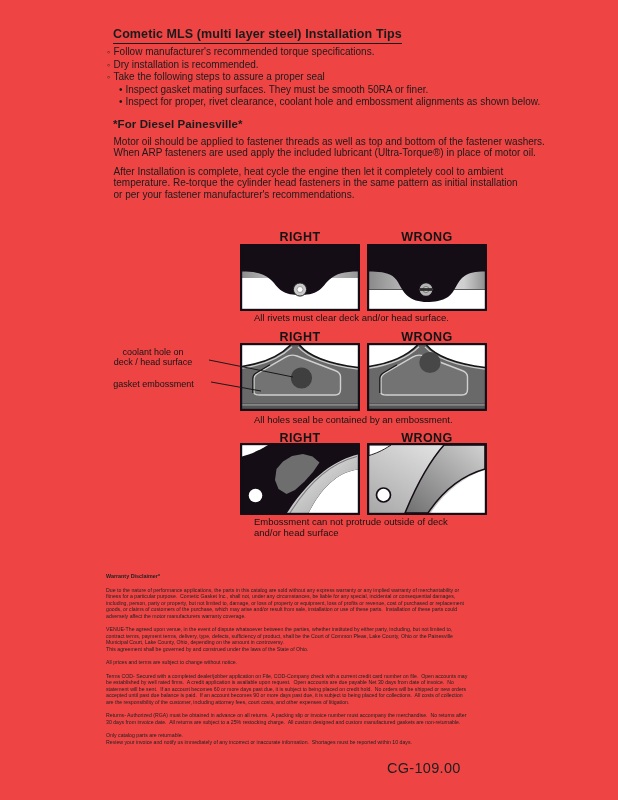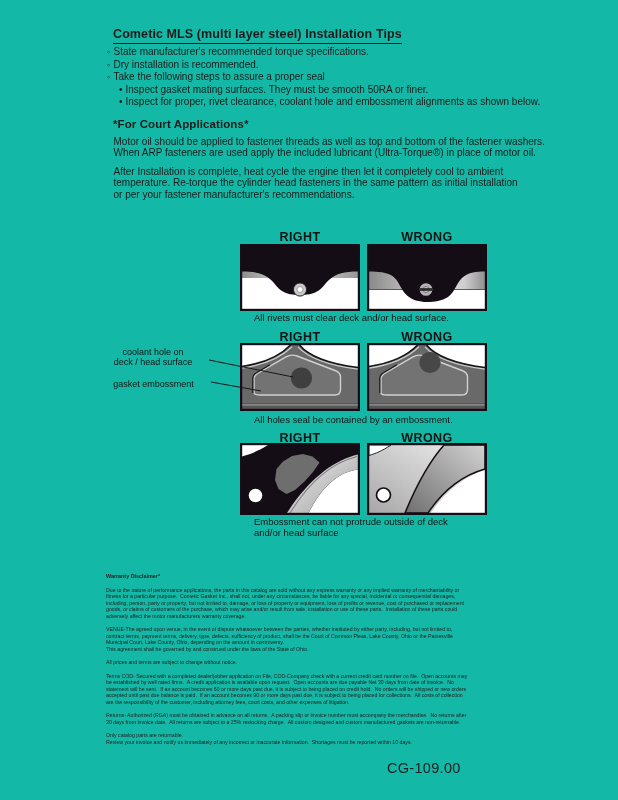--- a/index.html
+++ b/index.html
@@ -1,19 +1,19 @@
 <!DOCTYPE html>
 <html><head>
 <meta charset="utf-8">
 <style>
   html,body{margin:0;padding:0;}
   .page{
     position:relative;
     width:618px;height:800px;
-    background:#14b8a6;
+    background:#ef4444;
     overflow:hidden;
     font-family:"Liberation Sans","DejaVu Sans",sans-serif;
     color:#1b1b1b;
   }
   .abs{position:absolute;}
   .pre{white-space:pre;}
 
   .title{
     left:113px;top:27px;
     font-size:12.5px;font-weight:700;
@@ -73,41 +73,41 @@
 </head>
 <body>
 
 <div class="page">
 
   <div class="abs title">Cometic MLS (multi layer steel) Installation Tips</div>
 
   <div class="abs bullets">
     <div class="b-row">
       <span class="b-marker">◦</span>
-      <span>State manufacturer's recommended torque specifications.</span>
+      <span>Follow manufacturer's recommended torque specifications.</span>
     </div>
     <div class="b-row">
       <span class="b-marker">◦</span>
       <span>Dry installation is recommended.</span>
     </div>
     <div class="b-row">
       <span class="b-marker">◦</span>
       <span>Take the following steps to assure a proper seal</span>
     </div>
     <div class="b-row sub">
       <span class="b-marker dot">•</span>
       <span>Inspect gasket mating surfaces.  They must be smooth 50RA or finer.</span>
     </div>
     <div class="b-row sub">
       <span class="b-marker dot">•</span>
       <span>Inspect for proper, rivet clearance, coolant hole and embossment alignments as shown below.</span>
     </div>
   </div>
 
-  <div class="abs diesel-heading">*For Court Applications*</div>
+  <div class="abs diesel-heading">*For Diesel Painesville*</div>
   <div class="abs body-para para2 pre">After Installation is complete, heat cycle the engine then let it completely cool to ambient
 temperature. Re-torque the cylinder head fasteners in the same pattern as initial installation
 or per your fastener manufacturer's recommendations.</div>
   <div class="abs body-para para1 pre">Motor oil should be applied to fastener threads as well as top and bottom of the fastener washers.
 When ARP fasteners are used apply the included lubricant (Ultra-Torque®) in place of motor oil.</div>
 
   <div class="fig-label colL lbl-row1">RIGHT</div>
   <div class="fig-label colR lbl-row1">WRONG</div>
 
   <div class="fig row1 colL">

